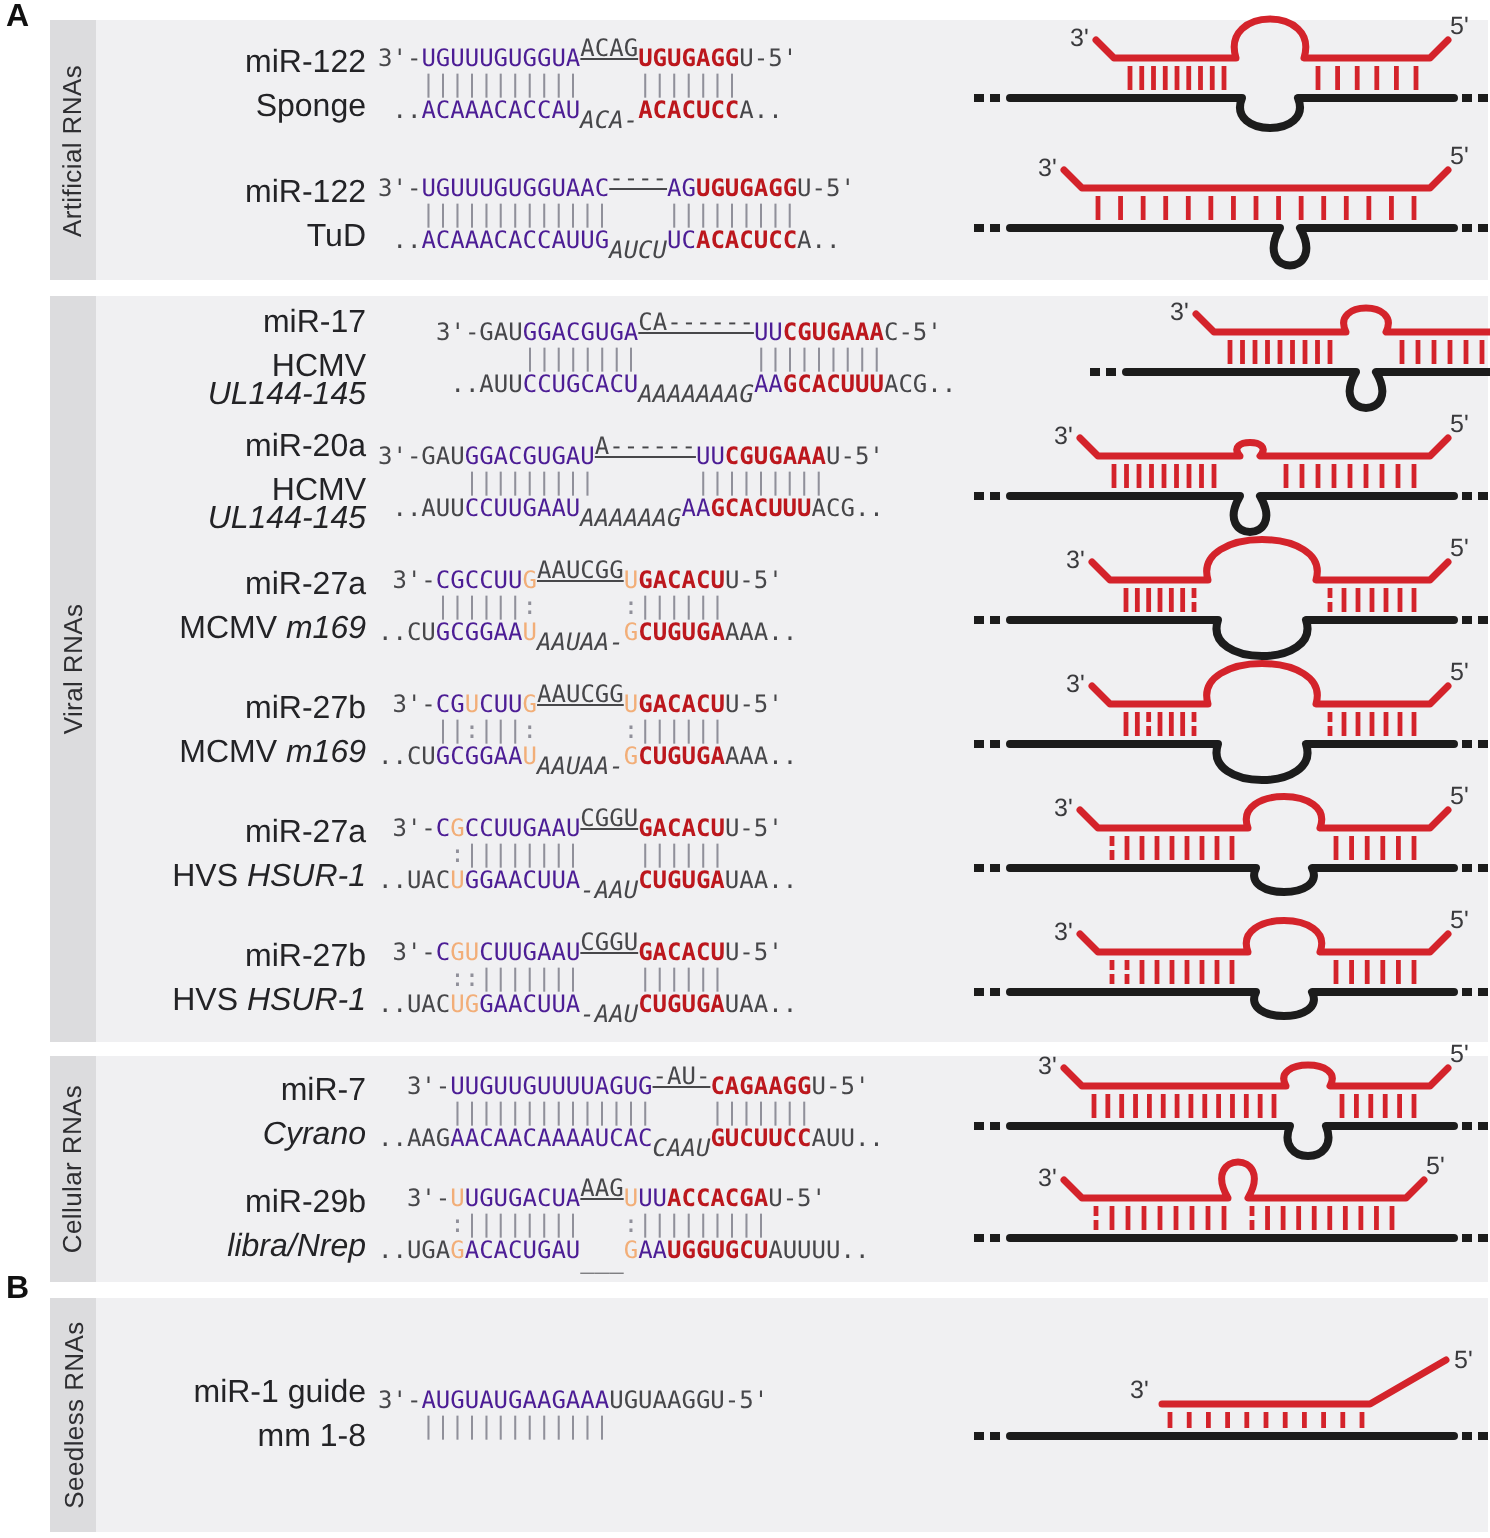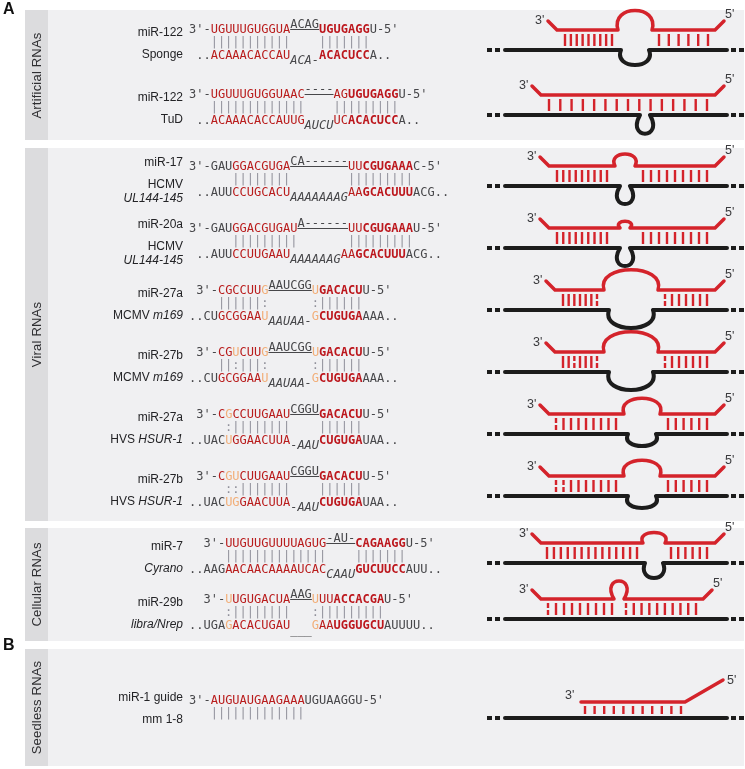--- a/index.html
+++ b/index.html
@@ -5,30 +5,30 @@
   html,body{margin:0;padding:0;background:#fff;}
   .fig{position:relative;width:745px;height:769px;background:#fff;
        font-family:"Liberation Sans",sans-serif;overflow:hidden;}
   .panel-letter{position:absolute;left:3px;font-size:16px;font-weight:bold;color:#111;}
   .box{position:absolute;left:25px;width:719px;background:#f0f0f2;}
   .strip{position:absolute;left:0;top:0;bottom:0;width:23px;background:#dcdcde;
          display:flex;align-items:center;justify-content:center;}
   .strip span{transform:rotate(-90deg);white-space:nowrap;font-size:13px;color:#2e2e31;letter-spacing:.2px;}
   .rows{margin-left:23px;height:100%;display:flex;flex-direction:column;}
   .row{display:flex;align-items:center;}
-  .labels{width:135px;text-align:right;padding-right:6px;color:#232326;font-size:12px;flex:none;}
+  .labels{width:135px;text-align:right;padding-right:6px;color:#232326;font-size:16px;flex:none;}
   .mirname{line-height:16px;}
   .tname{margin-top:7px;line-height:14px;}
   .it{font-style:italic;}
   .seq{width:290px;flex:none;font-family:"DejaVu Sans Mono",monospace;font-size:12px;}
   .sline{white-space:pre;line-height:12px;height:13px;}
   .sline span{position:relative;}
   .pline{color:#90909a;}
   .ck{color:#47474a;}
-  .cr{color:#b91c1c;}
+  .cr{color:#4c1d95;}
   .co{color:#f2ae78;}
   .crb{color:#bc171d;font-weight:bold;}
   .up{top:-5px;text-decoration:underline;}
   .dn{top:5px;font-style:italic;}
   .dia{margin-left:6px;flex:none;}
   .plabel{fill:#3a3a3d;font-size:12.5px;font-family:"Liberation Sans",sans-serif;}
 </style>
 </head>
 <body>
 
@@ -117,21 +117,21 @@
                 <text class="plabel" x="240" y="10">5'</text>
               </svg></div>
           </div>
         </div>
       </div>
       <div class="box" style="top: 148px; height: 373px;">
         <div class="strip">
           <span>Viral RNAs</span>
         </div>
         <div class="rows" style="padding-top: 0px;">
-          <div class="row" style="height: 62px;">
+          <div class="row" style="height: 62px; gap: 29px;">
             <div class="labels">
               <div class="mirname">miR-17</div>
               <div class="tname">
                 <div><span>HCMV</span></div>
                 <div><span class="it">UL144-145</span></div>
               </div>
             </div>
             <div class="seq">
               <div class="sline"><span class="ck">3'-GAU</span><span class="cr">GGACGUGA</span><span class="ck up">CA------</span><span class="cr">UU</span><span class="crb">CGUGAAA</span><span class="ck">C-5'</span></div>
               <div class="sline pline">      ||||||||        |||||||||</div>

